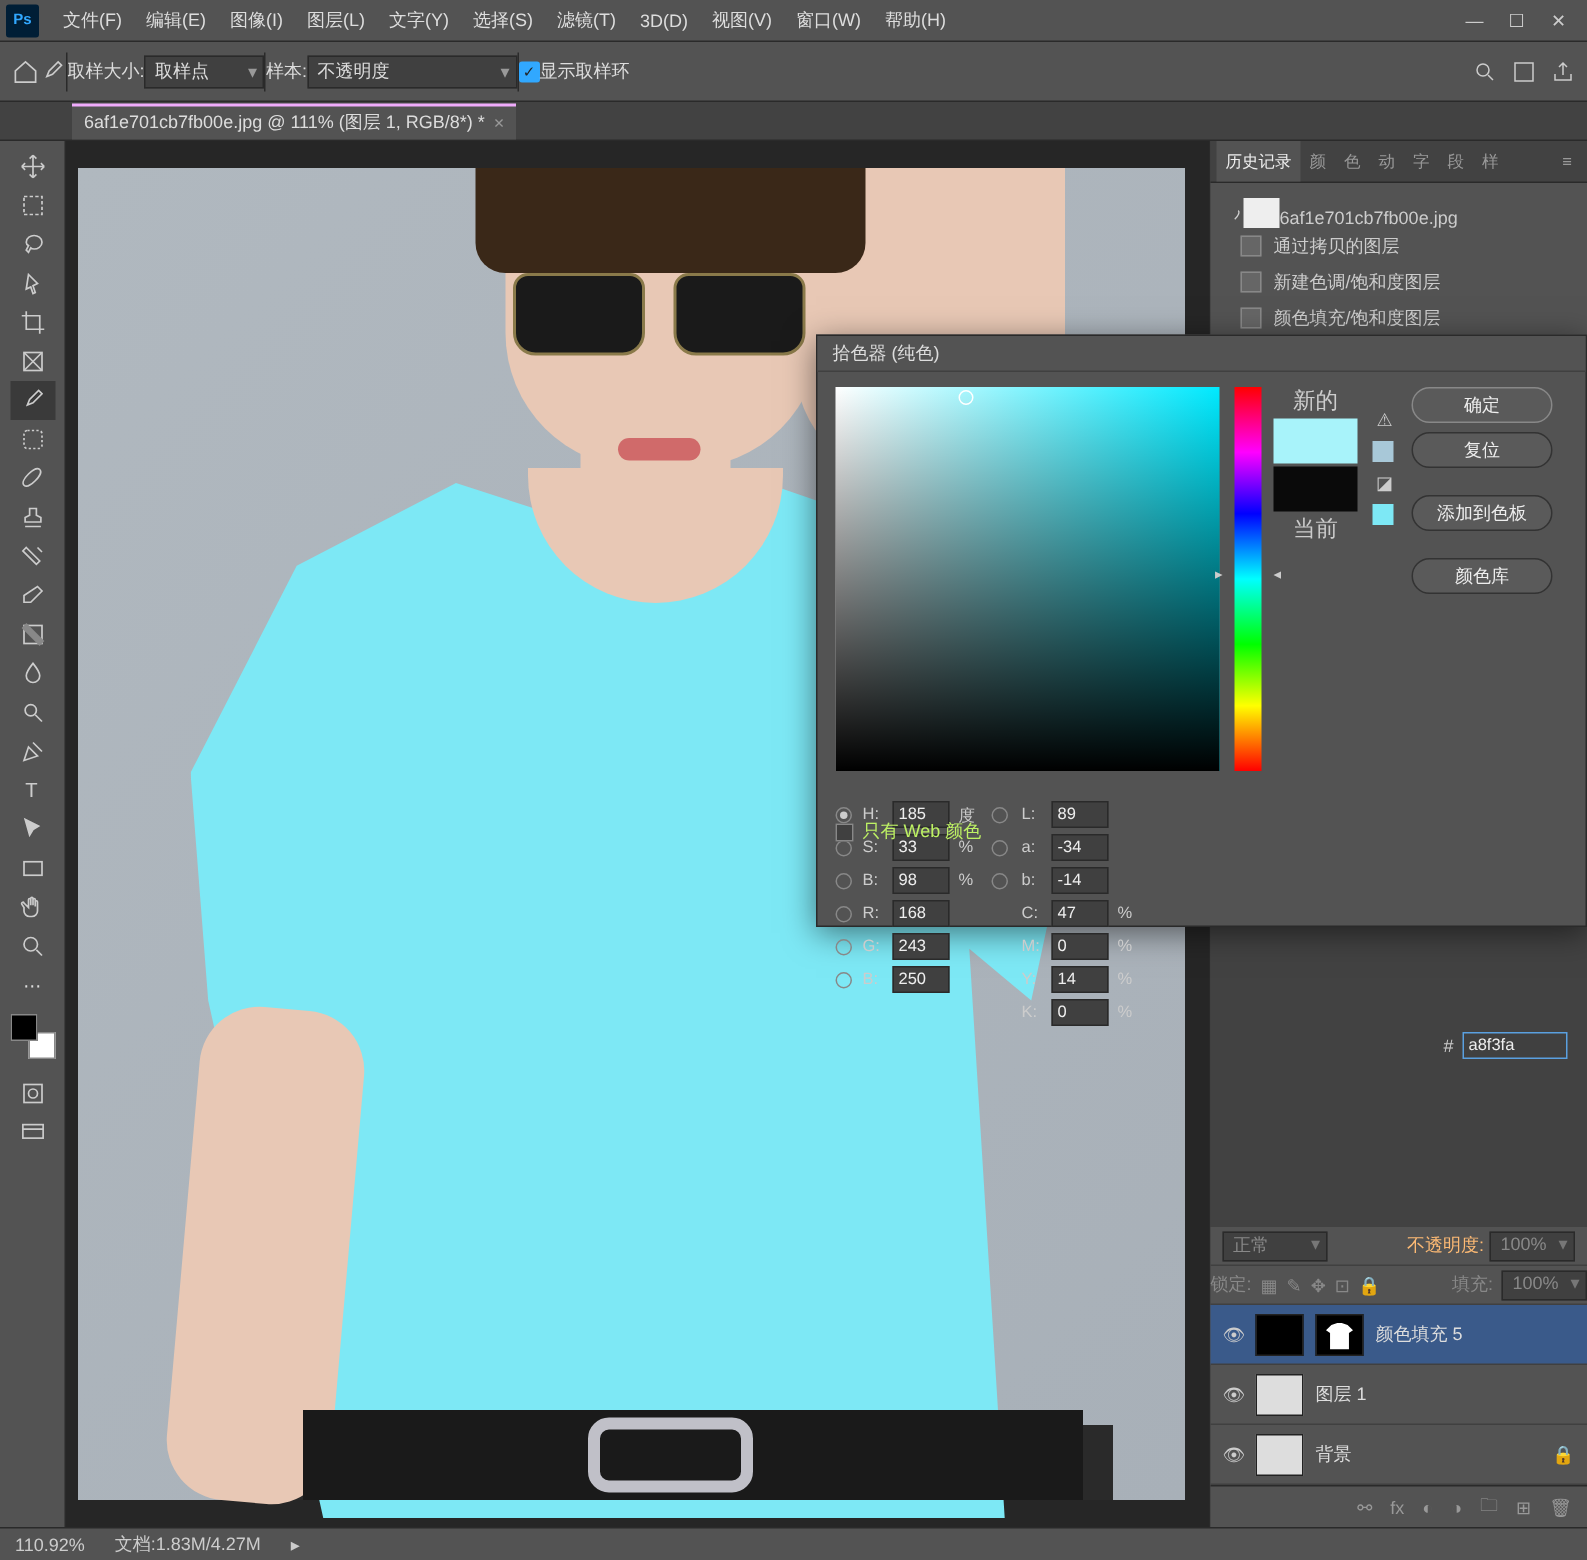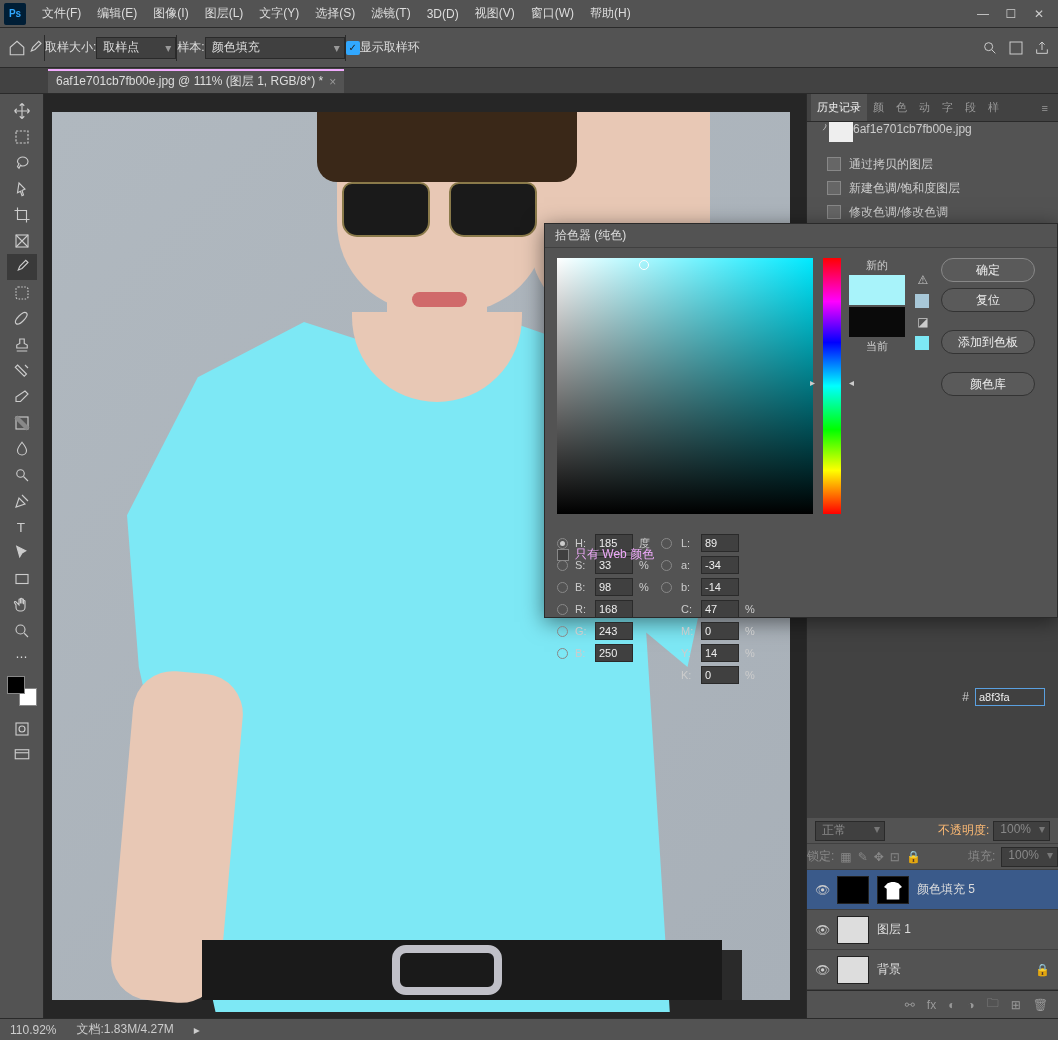--- a/index.html
+++ b/index.html
@@ -62,21 +62,21 @@
 .jeans{position:absolute;bottom:0;left:130px;width:560px;height:50px;background:#2a2a2a;}
 
 
 .right-panels { width: 252px; background: #535353; border-left: 1px solid #2a2a2a; display:flex; flex-direction:column;}
 .panel-tabs { height: 28px; background: #424242; display:flex; align-items:center; padding:0 4px; border-bottom:1px solid #2a2a2a;}
 .panel-tab { padding:0 6px; color:#999; font-size:11px; cursor:pointer; height:100%; display:flex; align-items:center;}
 .panel-tab.active { background:#535353; color:#eee; }
 .panel-tab.menu { margin-left:auto; }
 
 .history-panel { height: 110px; background:#535353; overflow:hidden; border-bottom:1px solid #2a2a2a;}
-.history-panel .hp-header { height:30px; display:flex; align-items:flex-start; padding:0 8px; gap:0;}
+.history-panel .hp-header { height:30px; display:flex; align-items:flex-end; padding:0 8px; gap:0;}
 .hp-thumb { width:24px; height:20px; background:#eee;}
 .hp-list { }
 .hp-item { height:24px; display:flex; align-items:center; padding-left:20px; gap:8px; color:#ccc;}
 .hp-icon { width:14px; height:14px; background:#666; border:1px solid #888;}
 
 .mid-gap{ flex:1; background:#424242;}
 
 .layers-panel { background:#535353; }
 .lp-toprow { height:26px; display:flex; align-items:center; padding:0 8px; gap:4px; border-bottom:1px solid #404040;}
 .lp-select{ background:#404040; border:1px solid #2a2a2a; height:20px; padding:0 18px 0 6px; position:relative; min-width:70px; color:#888;}
@@ -104,32 +104,32 @@
 .cp-sv-cursor{ position:absolute; width:10px; height:10px; border:1px solid #fff; border-radius:50%; top:2px; left:82px;}
 .cp-hue { width:18px; height:256px; margin-left:2px; background:linear-gradient(to bottom,#f00 0%,#f0f 17%,#00f 33%,#0ff 50%,#0f0 67%,#ff0 83%,#f00 100%); position:relative;}
 .cp-hue-cursor{ position:absolute; left:-5px; right:-5px; height:4px; top:125px;}
 .cp-hue-cursor::before{content:"▸";position:absolute;left:-8px;top:-6px;color:#ccc;font-size:10px;}
 .cp-hue-cursor::after{content:"◂";position:absolute;right:-8px;top:-6px;color:#ccc;font-size:10px;}
 .cp-right { flex:1; display:flex; flex-direction:column; gap:6px;}
 .cp-swatch-col{ display:flex; flex-direction:column; align-items:center; gap:2px;}
 .cp-swatch{ width:56px; height:30px;}
 .cp-new{ background:#a8f3fa;}
 .cp-cur{ background:#0a0a0a;}
-.cp-swatch-label{ color:#ccc; font-size:11px;}
+.cp-swatch-label{ color:#ccc; font-size:15px;}
 .cp-warn{ width:16px; height:16px; display:flex;align-items:center;justify-content:center;}
 .cp-btns{ display:flex; flex-direction:column; gap:6px;}
 .cp-btn{ width:94px; height:24px; background:#5a5a5a; border:1px solid #333; border-radius:12px; color:#eee; display:flex; align-items:center; justify-content:center; cursor:pointer;font-family:Liberation Mono, monospace;}
 .cp-btn.primary{ border:1px solid #888;}
 .cp-fields{ margin-top:10px; padding:0 12px; display:grid; grid-template-columns: 12px 14px 38px 16px 14px 14px 38px 16px; gap:4px 6px; align-items:center; font-size:11px; color:#ccc;}
 .cp-radio{ width:11px; height:11px; border:1px solid #888; border-radius:50%; display:inline-block;}
 .cp-radio.checked::after{ content:""; display:block; width:5px; height:5px; background:#ccc; border-radius:50%; margin:2px;}
 .cp-input{ background:#404040; border:1px solid #2a2a2a; color:#eee; width:38px; height:18px; padding:0 3px; font-size:11px;}
 .cp-hex-row{ padding:4px 12px; display:flex; justify-content:flex-end; align-items:center; gap:6px;}
 .cp-hex{ background:#404040; border:1px solid #5aa0e0; color:#eee; width:70px; height:18px; padding:0 3px; font-size:11px;}
-.cp-webonly{ position:absolute; bottom:54px; left:12px; display:flex; align-items:center; gap:6px; color:#f0abfc;}
+.cp-webonly{ position:absolute; bottom:54px; left:12px; display:flex; align-items:center; gap:6px; color:#bef264;}
 .cp-checkbox{ width:12px; height:12px; border:1px solid #888; background:#404040;}
 
 .svg-icon{fill:none;stroke:#ccc;stroke-width:1.5;}
 </style>
 </head>
 <body>
 
 <div class="menubar">
   <div class="ps-logo">Ps</div>
   <div class="menu-item">文件(F)</div>
@@ -155,21 +155,21 @@
       <path d="M3 11l9-8 9 8v10H3z"></path>
     </svg>
   <svg class="opt-eyedrop svg-icon" viewBox="0 0 24 24">
       <path d="M19 5l-2-2-8 8-2 5 5-2 8-8z"></path>
     </svg>
   <div class="opt-divider"></div>
   <span class="opt-label">取样大小:</span>
   <div class="opt-select">取样点</div>
   <div class="opt-divider"></div>
   <span class="opt-label">样本:</span>
-  <div class="opt-select" style="min-width:140px">颜色填充</div>
+  <div class="opt-select" style="min-width:140px">不透明度</div>
   <div class="opt-divider"></div>
   <div class="opt-check">✓</div>
   <span class="opt-label">显示取样环</span>
   <div class="opt-right">
     <svg class="svg-icon" width="16" height="16" viewBox="0 0 24 24">
         <circle cx="10" cy="10" r="6"></circle>
         <path d="M15 15l5 5"></path>
       </svg>
     <svg class="svg-icon" width="16" height="16" viewBox="0 0 24 24">
         <rect x="3" y="3" width="18" height="18"></rect>
@@ -361,21 +361,21 @@
         <div class="hp-item">
             <div class="hp-icon"></div>
             <span>通过拷贝的图层</span>
           </div>
         <div class="hp-item">
             <div class="hp-icon"></div>
             <span>新建色调/饱和度图层</span>
           </div>
         <div class="hp-item">
             <div class="hp-icon"></div>
-            <span>修改色调/修改色调</span>
+            <span>颜色填充/饱和度图层</span>
           </div>
       </div>
     </div>
 
     <div class="mid-gap"></div>
 
     <div class="layers-panel">
       <div class="lp-toprow">
         <div class="lp-select">正常</div>
         <span style="margin-left:auto;color:#fdba74">不透明度:</span>

